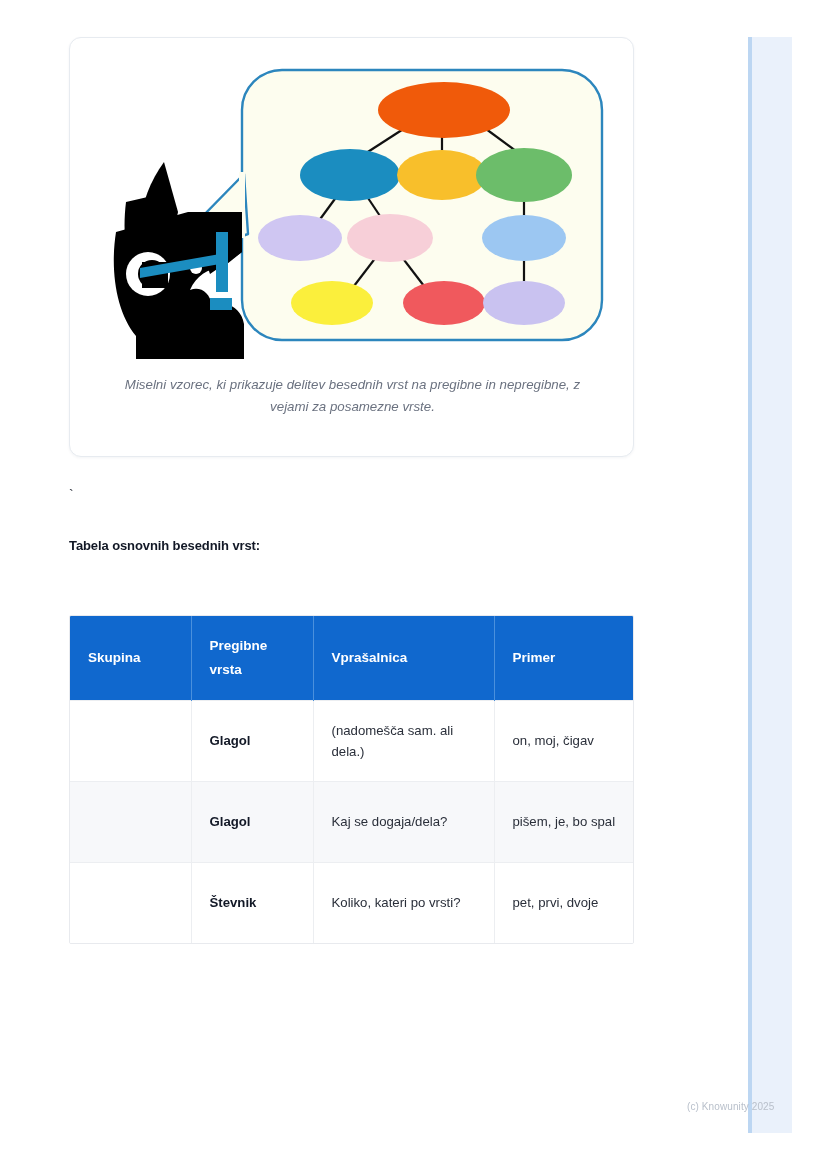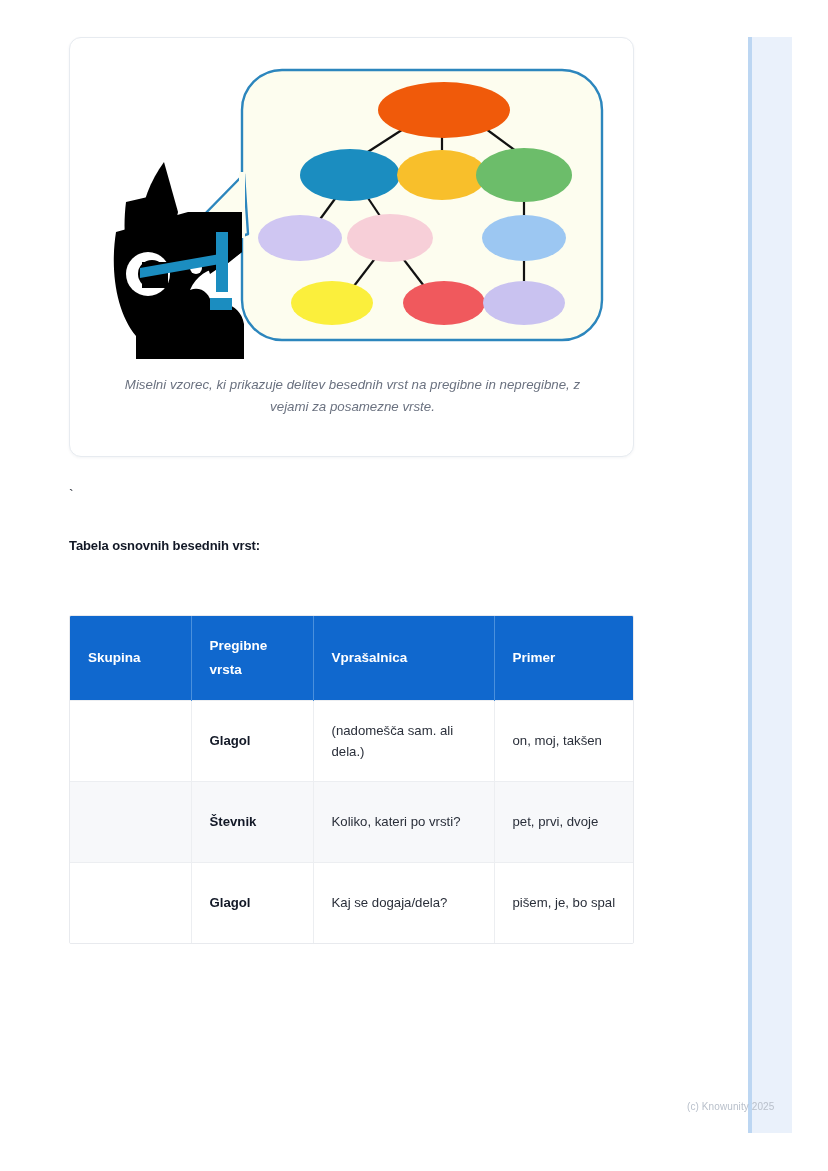--- a/index.html
+++ b/index.html
@@ -239,34 +239,34 @@
             <th>Pregibne vrsta</th>
             <th>Vprašalnica</th>
             <th>Primer</th>
           </tr>
         </thead>
         <tbody>
           <tr>
             <td class="bold"></td>
             <td class="bold">Glagol</td>
             <td>(nadomešča sam. ali dela.)</td>
-            <td>on, moj, takšen</td>
+            <td>on, moj, čigav</td>
+          </tr>
+          <tr>
+            <td class="bold"></td>
+            <td class="bold">Glagol</td>
+            <td>Kaj se dogaja/dela?</td>
+            <td>pišem, je, bo spal</td>
           </tr>
           <tr>
             <td class="bold"></td>
             <td class="bold">Števnik</td>
             <td>Koliko, kateri po vrsti?</td>
             <td>pet, prvi, dvoje</td>
           </tr>
-          <tr>
-            <td class="bold"></td>
-            <td class="bold">Glagol</td>
-            <td>Kaj se dogaja/dela?</td>
-            <td>pišem, je, bo spal</td>
-          </tr>
         </tbody>
       </table>
     </div>
 
   </div>
 
   <div class="table-fade"></div>
 
   <div class="right-rail"></div>
   <div class="right-rail-edge"></div>

